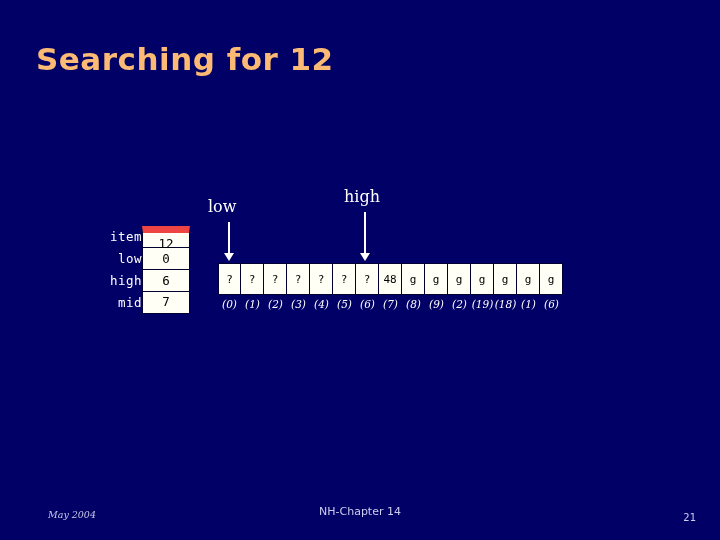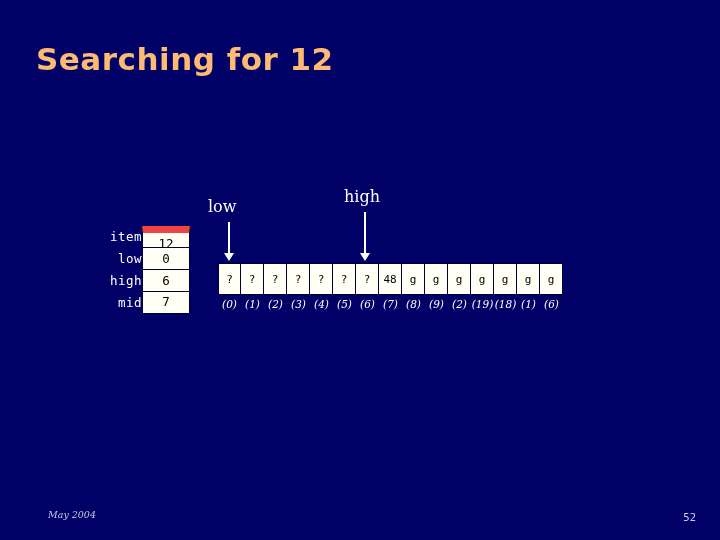--- a/index.html
+++ b/index.html
@@ -232,15 +232,16 @@
       <div class="arr-index">(9)</div>
       <div class="arr-index">(2)</div>
       <div class="arr-index">(19)</div>
       <div class="arr-index">(18)</div>
       <div class="arr-index">(1)</div>
       <div class="arr-index">(6)</div>
     </div>
   </div>
 
   <div class="footer-text" id="footer-date">May 2004</div>
-  <div class="footer-text" id="footer-page">52</div>
+  <div class="footer-text" id="footer-center">NH-Chapter 14</div>
+  <div class="footer-text" id="footer-page">21</div>
 
 </div>
 
 </body></html>

